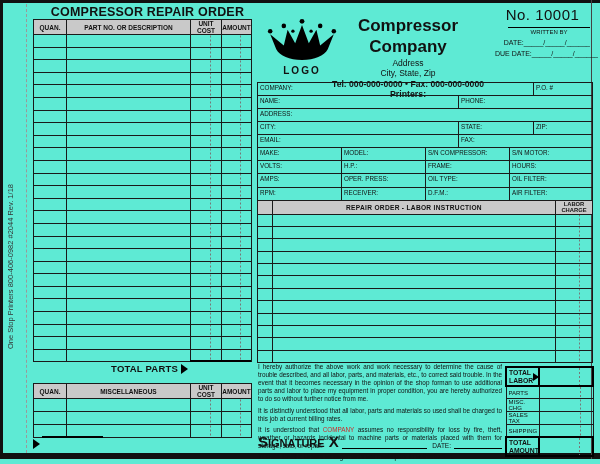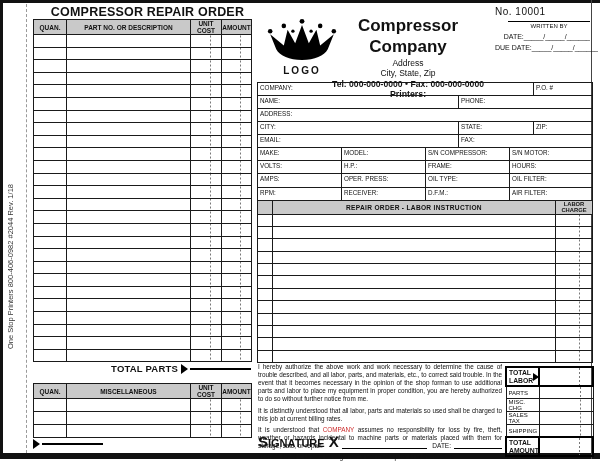--- a/index.html
+++ b/index.html
@@ -1,16 +1,16 @@
 <!DOCTYPE html>
 <html><head>
 <meta charset="utf-8">
 <style>
   html,body{margin:0;padding:0;background:#e8e8e8;}
-  #canvas{position:relative;width:600px;height:464px;background:#ffffff;overflow:hidden;
+  #canvas{position:relative;width:600px;height:464px;background:#5eead4;overflow:hidden;
           font-family:"Liberation Sans",sans-serif;color:#111;}
   
   .bar{position:absolute;background:#111;}
   .bar-top{left:0;top:0;width:600px;height:3px;}
   .bar-left{left:0;top:0;width:3px;height:459px;}
   .bar-bottom{left:0;top:453px;width:600px;height:6px;}
   .bar-right{position:absolute;left:591px;top:0;width:1px;height:459px;background:#444;}
   
   .edge-text{position:absolute;left:6px;top:349px;transform:rotate(-90deg);
              transform-origin:0 0;white-space:nowrap;font-size:7.5px;color:#333;}
@@ -25,37 +25,37 @@
   .cents{background-image:linear-gradient(to bottom,#777 55%,transparent 55%);
          background-size:1px 4px;background-repeat:repeat-y;}
   .cents-10{background-position:right 10px top;}
   .cents-12{background-position:right 12px top;}
   
   .parts-table{left:33px;top:19px;width:218px;}
   .misc-table{left:33px;top:383px;width:218px;}
   .parts-table td{height:11.6px;}
   .misc-table td{height:12px;}
   
-  .total-strip{position:absolute;left:33px;width:218px;height:17px;display:flex;align-items:center;}
+  .total-strip{position:absolute;left:33px;width:218px;height:17px;display:flex;align-items:flex-start;}
   .total-strip .tlabel{flex:1;text-align:right;font-weight:bold;font-size:9.5px;line-height:17px;padding-right:3px;letter-spacing:.2px;}
   .arrow-right{width:0;height:0;border-left:7px solid #000;border-top:5px solid transparent;
                border-bottom:5px solid transparent;align-self:center;margin-right:2px;}
   .total-box{box-sizing:border-box;border:1.6px solid #000;background-repeat:repeat-y;}
   .tb1{width:31px;}.tb2{width:30px;border-left-width:1px;}
   
   .logo-wrap{position:absolute;left:261px;top:13px;width:82px;text-align:center;}
   .logo-text{font-size:10px;font-weight:bold;letter-spacing:2px;margin-top:-2px;}
   .co-block{position:absolute;left:318px;top:15px;width:180px;text-align:center;line-height:1.25;}
   .co-name{font-size:17px;font-weight:bold;}
   .co-line{font-size:8.5px;}
   .co-tel{font-size:8.6px;font-weight:bold;white-space:nowrap;}
   .co-web{font-size:8.8px;font-weight:bold;}
   
   .num-block{position:absolute;left:495px;top:6px;width:95px;}
-  .order-no{font-size:10px;text-align:left;letter-spacing:.5px;}
+  .order-no{font-size:15px;text-align:center;letter-spacing:.5px;}
   .writtenby{margin:4px 0 0 auto;width:82px;border-top:1px solid #000;text-align:center;font-size:6px;padding-top:1px;}
   .dateline{font-size:7px;text-align:right;margin-top:4px;white-space:nowrap;}
   
   .cust-table{left:257px;top:82px;width:335px;}
   .cust-table td{height:12px;}
   .mach-table{left:257px;top:147px;width:335px;}
   .mach-table td{height:12.2px;}
   .flabel{font-size:6.3px;text-align:left;vertical-align:top;}
   .flabel .lab{display:block;padding:1px 0 0 2px;}
   

